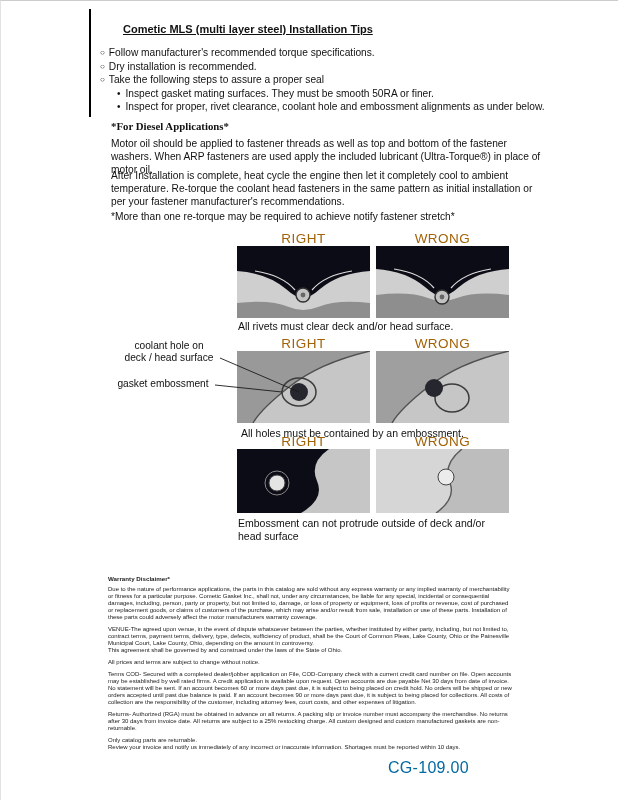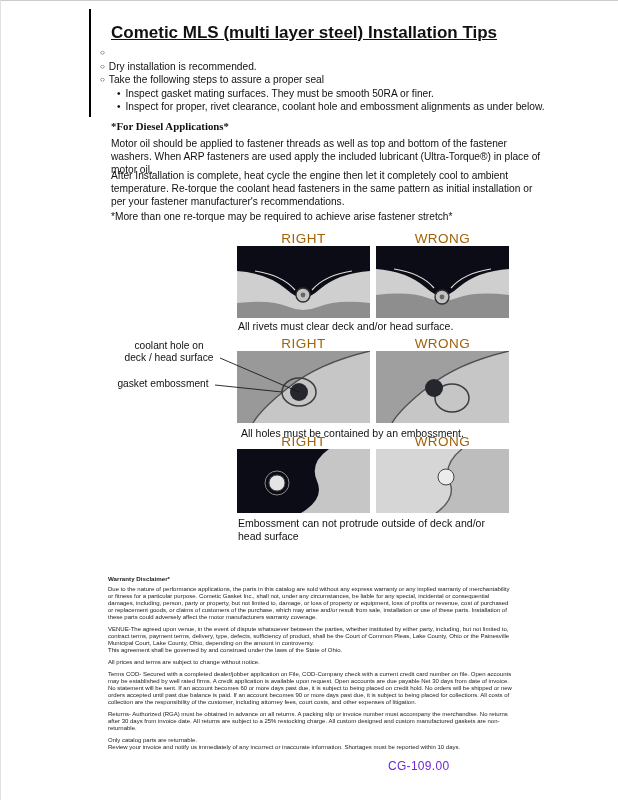--- a/index.html
+++ b/index.html
@@ -2,59 +2,59 @@
 <html><head>
 <meta charset="utf-8">
 <style>
   * { margin:0; padding:0; box-sizing:border-box; }
   html,body { background:#ffffff; }
   body { font-family:"Liberation Sans", sans-serif; color:#111111; }
   .page { position:relative; width:618px; height:800px; background:#ffffff; overflow:hidden;
           border-top:1px solid #cccccc; border-left:1px solid #e2e2e2; }
   .abs { position:absolute; }
   .left-rule { position:absolute; left:88px; top:8px; width:2px; height:108px; background:#000000; }
-  .title { font-size:17px; font-weight:bold; text-decoration:underline; white-space:nowrap; }
+  .title { font-size:11px; font-weight:bold; text-decoration:underline; white-space:nowrap;margin-left:12px; }
   .list { font-size:10.2px; line-height:12.7px; }
   .li { white-space:nowrap; }
   .li .dot::before { content:"\25CB"; font-size:8px; margin-right:4px; position:relative; top:-1px; }
   .li.sub { margin-left:17px; }
   .li.sub .sdot::before { content:"\2022"; font-size:10px; margin-right:5px; }
   .h2 { font-size:10.8px; font-weight:bold;font-family:Liberation Serif, serif; }
   .para { font-size:10.2px; line-height:13px; }
   .note { font-size:10.2px; white-space:nowrap; }
   .diag-h { font-size:13.5px; color:#a16207; text-align:center; width:133px; letter-spacing:0.5px; }
   .caption { font-size:10.5px; line-height:12.5px; }
   .panel svg { display:block; }
   .ptr-label { font-size:10.2px; line-height:11.5px; text-align:center; }
   .fine { font-size:6px; line-height:7px; color:#222222; }
   .fine-h { font-size:6.2px; font-weight:bold; margin-bottom:4px; }
   .fine p { margin-bottom:5px; white-space:pre-line; }
-  .footer-code { font-size:12px; color:#6d28d9; letter-spacing:0.3px; }
+  .footer-code { font-size:16px; color:#0369a1; letter-spacing:0.3px; }
 </style>
 </head>
 <body>
 
 <div class="page">
 
   <div class="left-rule"></div>
 
   <h1 class="abs title" style="left:110px; top:22px;">Cometic MLS (multi layer steel) Installation Tips</h1>
 
   <div class="abs list" style="left:99px; top:46px; width:490px;">
-    <div class="li"><span class="dot"></span></div>
+    <div class="li"><span class="dot"></span><span>Follow manufacturer's recommended torque specifications.</span></div>
     <div class="li"><span class="dot"></span><span>Dry installation is recommended.</span></div>
     <div class="li"><span class="dot"></span><span>Take the following steps to assure a proper seal</span></div>
     <div class="li sub"><span class="sdot"></span><span>Inspect gasket mating surfaces.  They must be smooth 50RA or finer.</span></div>
     <div class="li sub"><span class="sdot"></span><span>Inspect for proper, rivet clearance, coolant hole and embossment alignments as under below.</span></div>
   </div>
 
   <div class="abs h2" style="left:110px; top:119px;">*For Diesel Applications*</div>
   <div class="abs para" style="left:110px; top:136px; width:432px;">Motor oil should be applied to fastener threads as well as top and bottom of the fastener washers. When ARP fasteners are used apply the included lubricant (Ultra-Torque®) in place of motor oil.</div>
   <div class="abs para" style="left:110px; top:168px; width:432px;">After Installation is complete, heat cycle the engine then let it completely cool to ambient temperature. Re-torque the coolant head fasteners in the same pattern as initial installation or per your fastener manufacturer's recommendations.</div>
-  <div class="abs note" style="left:110px; top:210px;">*More than one re-torque may be required to achieve arise fastener stretch*</div>
+  <div class="abs note" style="left:110px; top:210px;">*More than one re-torque may be required to achieve notify fastener stretch*</div>
 
   <div class="abs diag-h" style="left:236px; top:230px;">RIGHT</div>
   <div class="abs diag-h" style="left:375px; top:230px;">WRONG</div>
 
   <div class="abs panel" style="left:236px; top:245px;">
     <svg viewBox="0 0 133 72" width="133" height="72">
       <rect width="133" height="72" fill="#cfcfcf"></rect>
       <path d="M0,72 L0,57 Q33,53 52,61 Q66,67 81,61 Q100,53 133,57 L133,72 Z" fill="#8e8e8e"></path>
       <path d="M0,0 H133 V25 Q102,27 83,43 Q73,52 66,52 Q59,52 49,43 Q30,27 0,25 Z" fill="#0c0c16"></path>
       <path d="M18,25 Q45,29 58,44" stroke="#dcdcdc" stroke-width="1.2" fill="none"></path>

